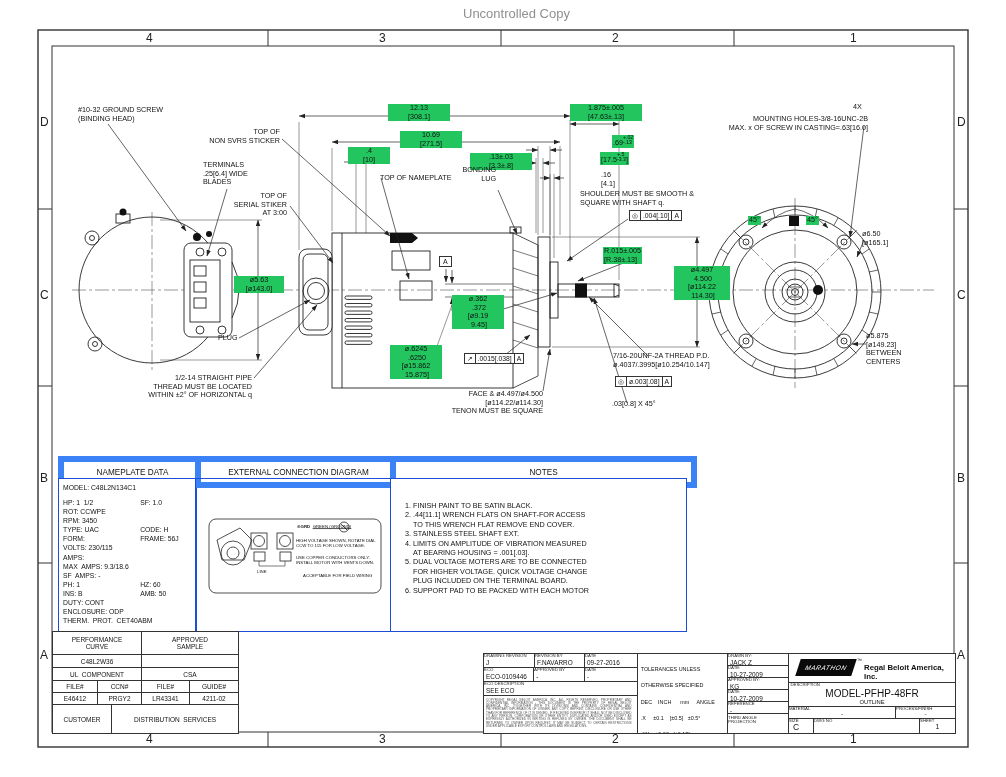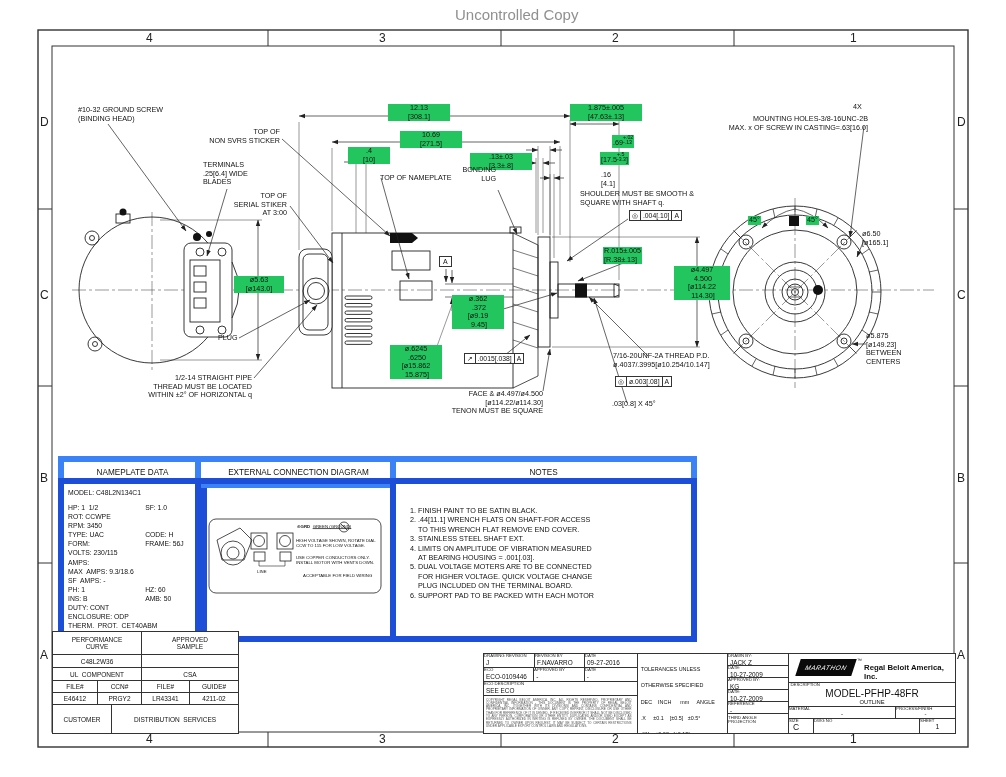--- a/index.html
+++ b/index.html
@@ -2,29 +2,29 @@
 <html><head>
 <meta charset="utf-8">
 <style>
   html,body{margin:0;padding:0;background:#e8e8e8;}
   .sheet{position:relative;width:1006px;height:777px;background:#fff;overflow:hidden;
          font-family:"Liberation Sans",sans-serif;color:#111;}
   svg.lines{position:absolute;left:0;top:0;}
   .a{position:absolute;font-size:7.2px;line-height:8.6px;white-space:pre-wrap;color:#111;}
   .c{text-align:center;} .r{text-align:right;} .w{background:#22c55e;padding:0 1px;}
   .zone{position:absolute;font-size:12px;color:#222;}
-  .wm{position:absolute;font-size:15px;color:#909090;}
+  .wm{position:absolute;font-size:13px;color:#909090;margin-left:8px;}
   .fcf{position:absolute;display:inline-flex;border:1px solid #333;background:#fff;
        font-size:6.8px;line-height:9px;color:#111;}
   .fcf span{padding:0 2px;border-right:1px solid #333;}
   .fcf span:last-child{border-right:none;}
   .dbox{position:absolute;border:1px solid #333;background:#fff;font-size:7px;line-height:9px;padding:0 3px;}
   .stack{display:inline-block;text-align:left;font-size:5.2px;line-height:5.1px;vertical-align:1px;}
   .hdrbox{position:absolute;border:6px solid #3b82f6;font-size:8.2px;display:flex;align-items:center;justify-content:center;background:#fff;}
-  .cbox{position:absolute;border:6px solid #1d4ed8;background:#fff;}
+  .cbox{position:absolute;border:1px solid #1d4ed8;background:#fff;}
   .np-row{display:flex;font-size:6.8px;line-height:9.1px;white-space:pre;}
   .np-row .nl{width:58%;} .np-row .nr{width:42%;}
   .note{font-size:7.2px;line-height:9.4px;white-space:pre-wrap;margin:0;}
   .t6{position:absolute;font-size:6px;transform:scale(.72);transform-origin:0 0;line-height:7px;white-space:pre-wrap;}
   .grid{display:grid;font-size:6.5px;line-height:7px;}
   .grid>div{border-left:1px solid #333;border-top:1px solid #333;display:flex;align-items:center;justify-content:center;text-align:center;white-space:pre-wrap;}
   .grid>div.nb{border-top:none;} .grid>div.nl2{border-left:none;}
   .blk{position:absolute;border:1px solid #333;background:#fff;}
   .lb{font-size:6px;transform:scale(.72);transform-origin:0 0;line-height:5px;white-space:nowrap;color:#222;}
   .vl{font-size:6.4px;line-height:7px;padding-left:2px;white-space:nowrap;}

